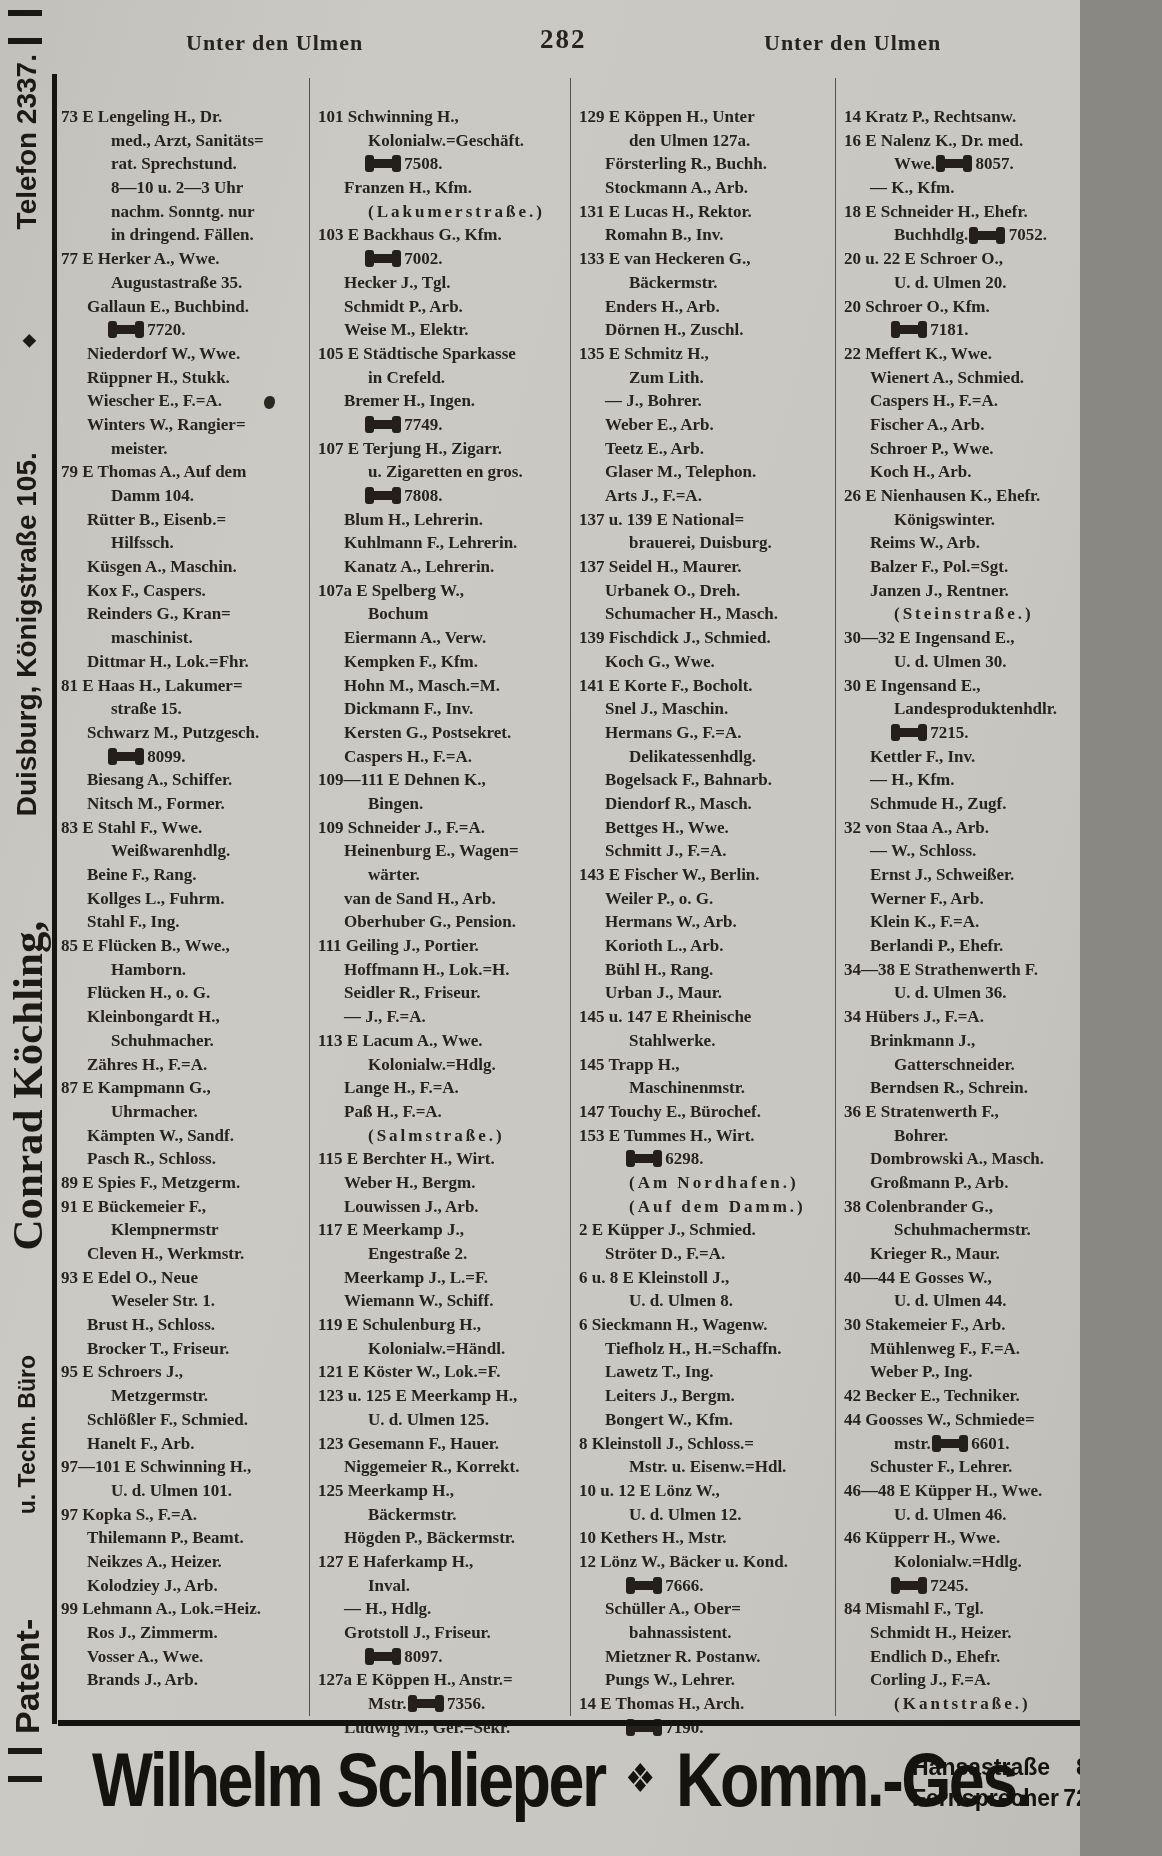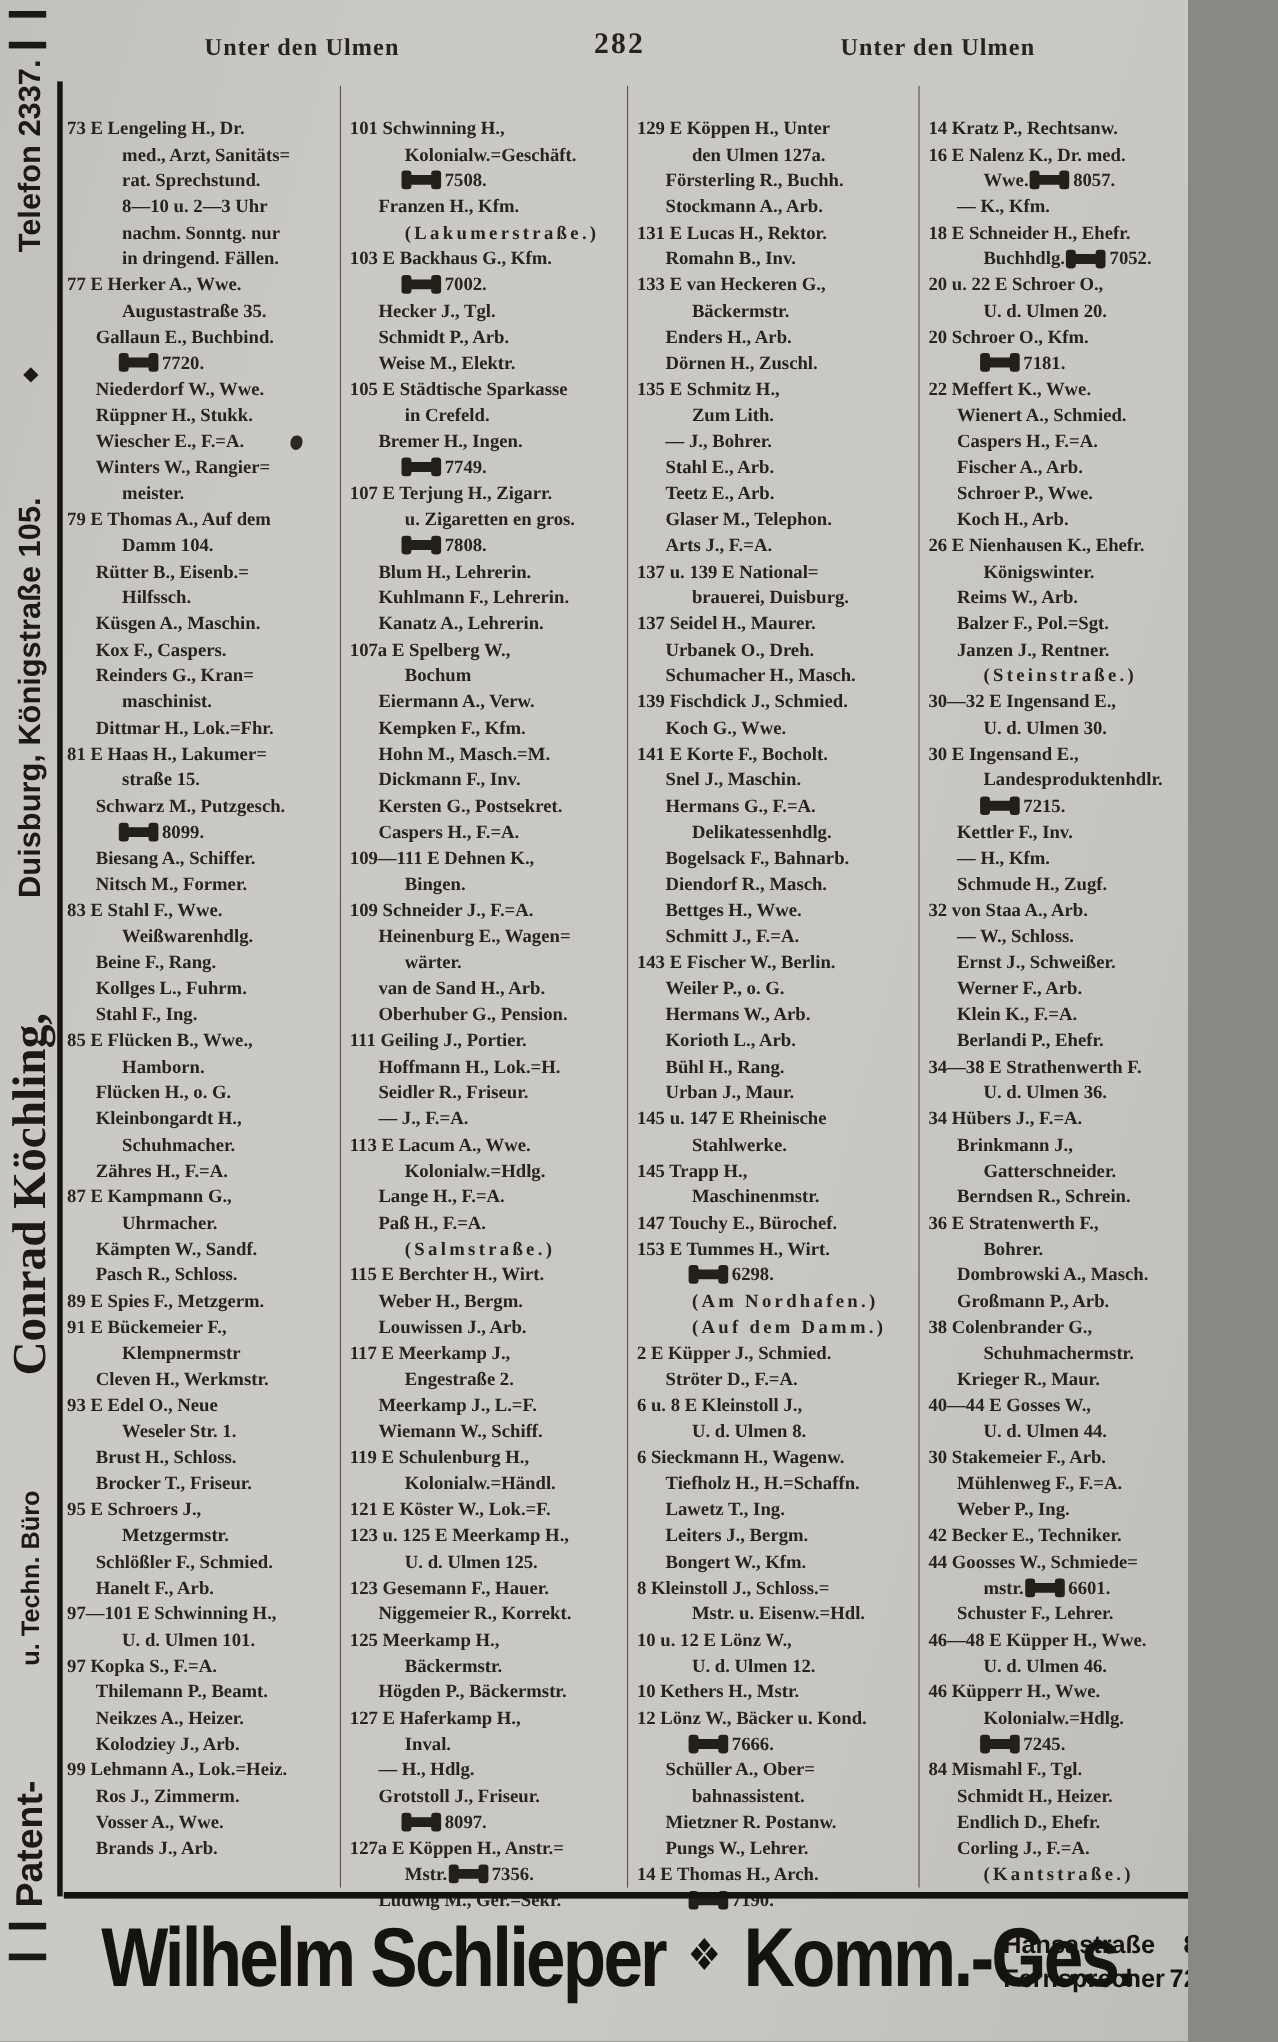--- a/index.html
+++ b/index.html
@@ -237,21 +237,21 @@
       <div class="ln i1">Stockmann A., Arb.</div>
       <div class="ln i0">131 E Lucas H., Rektor.</div>
       <div class="ln i1">Romahn B., Inv.</div>
       <div class="ln i0">133 E van Heckeren G.,</div>
       <div class="ln i2">Bäckermstr.</div>
       <div class="ln i1">Enders H., Arb.</div>
       <div class="ln i1">Dörnen H., Zuschl.</div>
       <div class="ln i0">135 E Schmitz H.,</div>
       <div class="ln i2">Zum Lith.</div>
       <div class="ln i1">— J., Bohrer.</div>
-      <div class="ln i1">Stahl E., Arb.</div>
+      <div class="ln i1">Weber E., Arb.</div>
       <div class="ln i1">Teetz E., Arb.</div>
       <div class="ln i1">Glaser M., Telephon.</div>
       <div class="ln i1">Arts J., F.=A.</div>
       <div class="ln i0">137 u. 139 E National=</div>
       <div class="ln i2">brauerei, Duisburg.</div>
       <div class="ln i0">137 Seidel H., Maurer.</div>
       <div class="ln i1">Urbanek O., Dreh.</div>
       <div class="ln i1">Schumacher H., Masch.</div>
       <div class="ln i0">139 Fischdick J., Schmied.</div>
       <div class="ln i1">Koch G., Wwe.</div>

